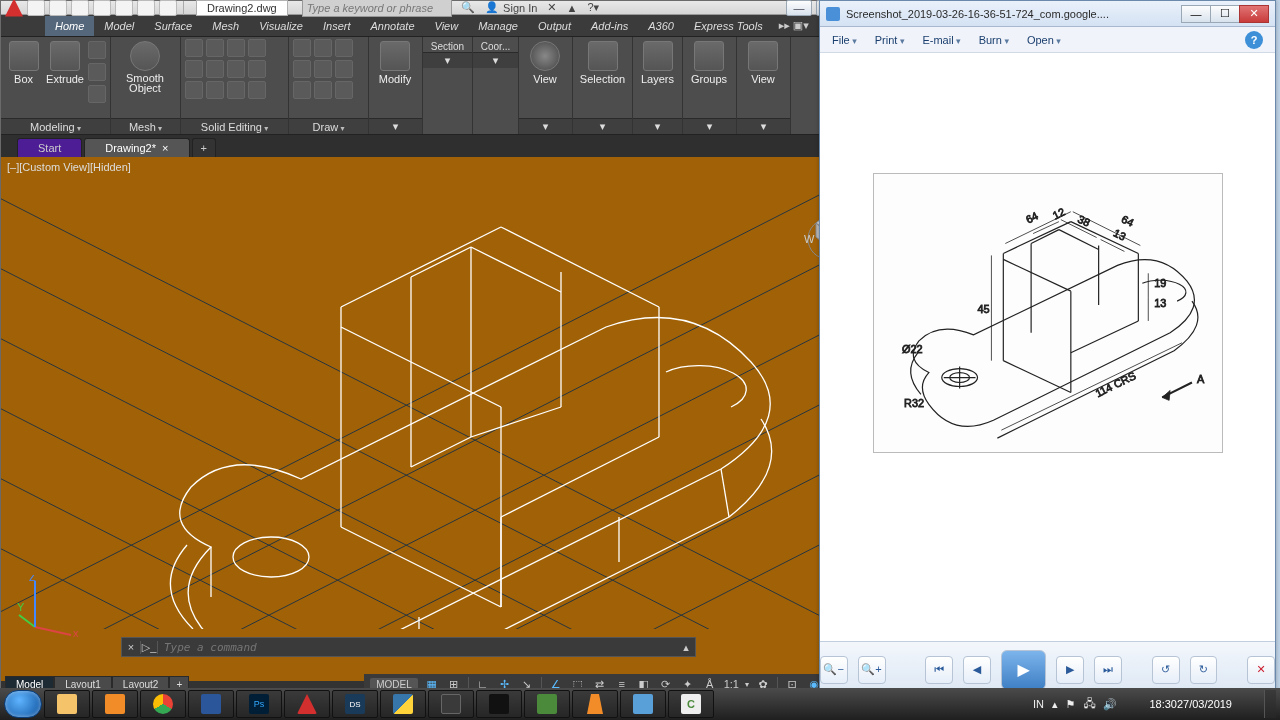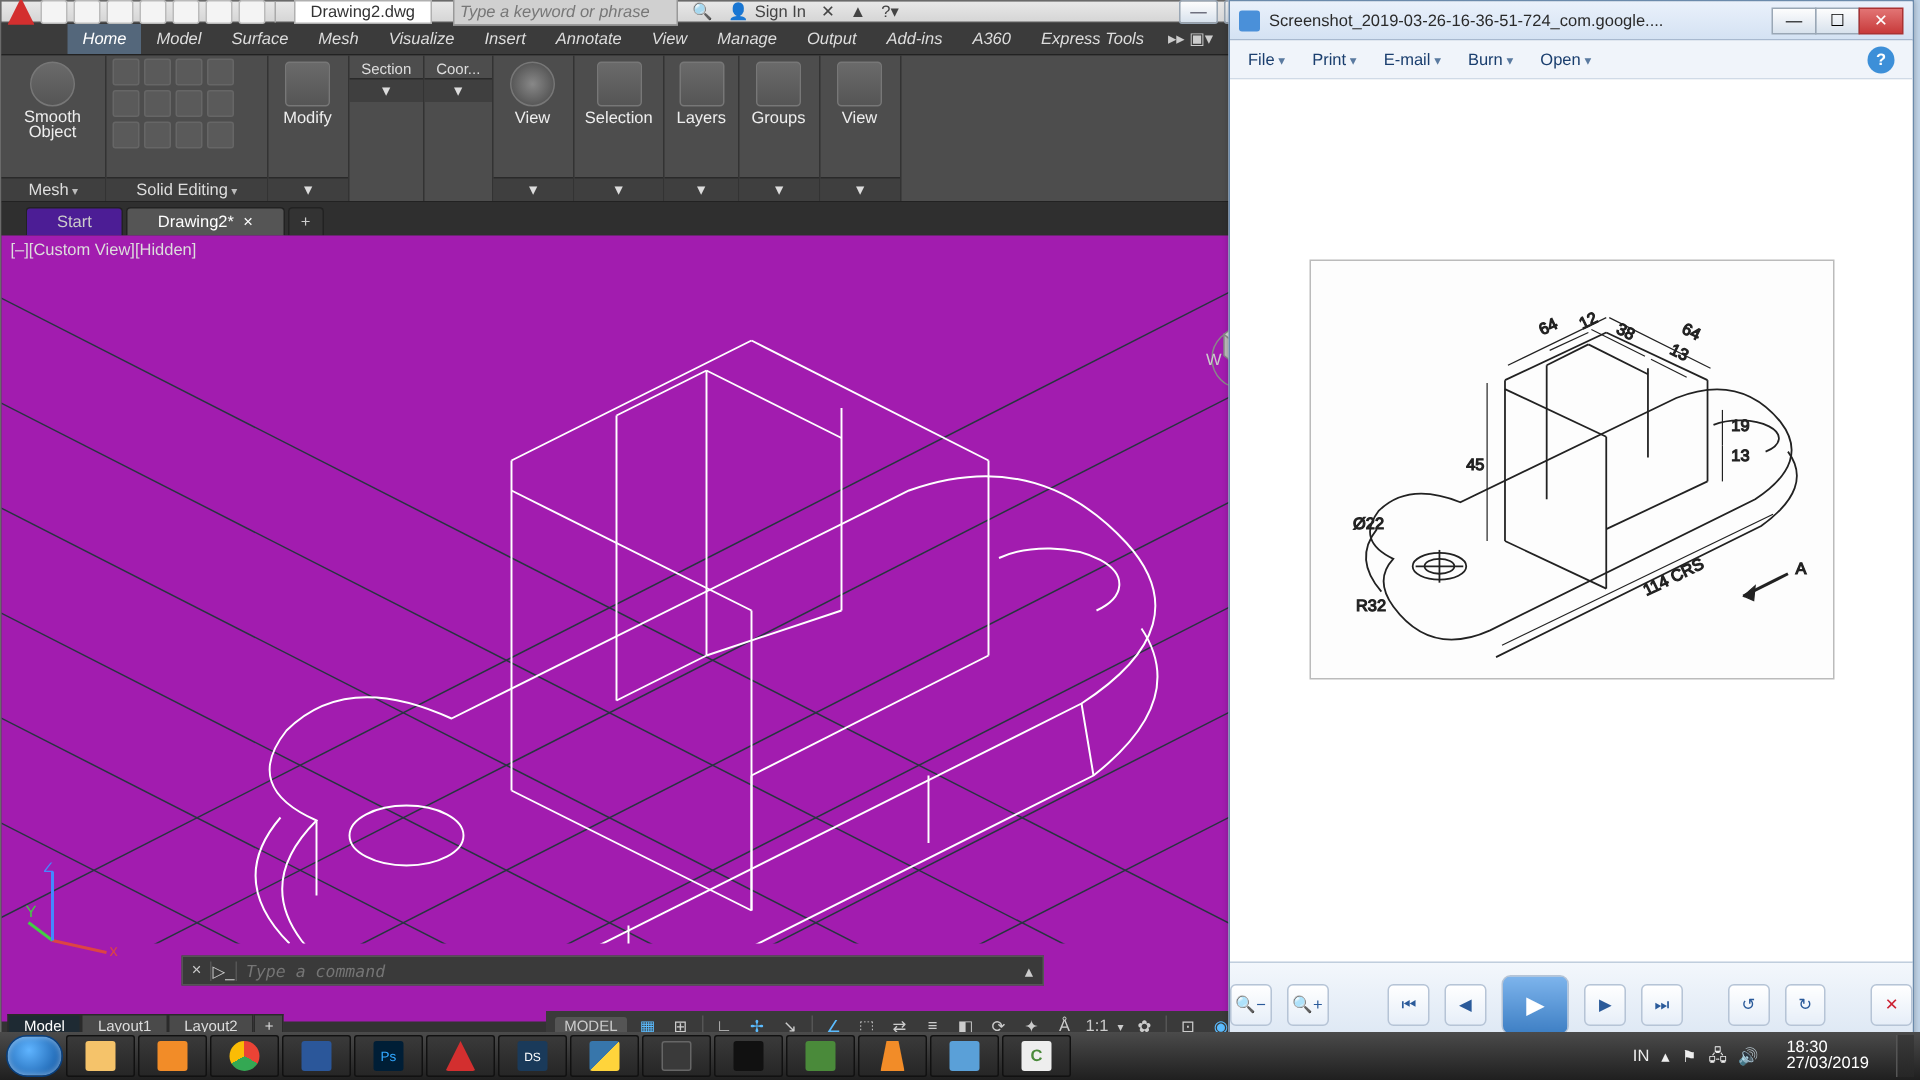--- a/index.html
+++ b/index.html
@@ -33,21 +33,21 @@
 .grid4{display:grid;grid-template-columns:repeat(4,18px);grid-auto-rows:18px;gap:3px;}
 .panelfoot{height:16px;background:#3f3f3f;color:#ddd;font-size:10px;display:flex;align-items:center;justify-content:center;gap:4px;margin:0 -4px -2px -4px;border-top:1px solid #2a2a2a;}
 .panelfoot .dd::after{content:" ▾";font-size:8px;color:#bbb;}
 .plabel{width:100%;text-align:center;color:#ddd;font-size:10px;margin-top:2px;}
 
 .filetabs{height:22px;background:#2f2f2f;display:flex;align-items:flex-end;padding-left:16px;gap:0;}
 .ftab{padding:3px 20px;color:#ccc;background:#4c1d95;font-size:11px;border-top-left-radius:3px;border-top-right-radius:3px;margin-right:2px;border:1px solid #222;border-bottom:none;}
 .ftab.active{background:#555;color:#fff;}
 .ftab.add{padding:3px 8px;background:#333;}
 
-.vp{position:relative;height:524px;background:#a21caf;overflow:hidden;}
+.vp{position:relative;height:524px;background:#a16207;overflow:hidden;}
 .vp .label{position:absolute;left:6px;top:4px;color:#ddd;font-size:11px;}
 .vp .vctrl{position:absolute;right:4px;top:2px;display:flex;gap:6px;color:#ccc;}
 .vctrl span{cursor:pointer;}
 .vp svg.grid line{stroke:#27353f;stroke-width:1;}
 .vp svg.model{position:absolute;left:0;top:0;}
 .vp svg.model path,.vp svg.model ellipse{stroke:#fff;stroke-width:1.3;fill:none;}
 .viewcube{position:absolute;right:18px;top:40px;width:60px;height:60px;}
 .wcs{position:absolute;right:26px;top:128px;background:#888;color:#222;font-size:9px;padding:1px 4px;border:1px solid #666;border-radius:2px;}
 .navbar{position:absolute;right:2px;top:170px;width:20px;background:rgba(90,90,90,.6);border:1px solid #555;border-radius:3px;display:flex;flex-direction:column;gap:6px;padding:4px 0;align-items:center;}
 .navbar div{width:14px;height:14px;background:#777;border-radius:2px;}
@@ -87,21 +87,21 @@
 .pvt{width:28px;height:28px;border:1px solid #b6c4d6;border-radius:4px;background:linear-gradient(#fff,#e6eef8);display:flex;align-items:center;justify-content:center;color:#2a5a9a;cursor:pointer;}
 .pvt.big{width:46px;height:40px;border-radius:6px;background:linear-gradient(#7db4ec,#3e7fc4);color:#fff;font-size:16px;}
 .pvt.red{color:#c23;}
 
 
 #taskbar{position:absolute;left:0;bottom:0;width:1280px;height:32px;background:linear-gradient(#4b4b4b,#1f1f1f);display:flex;align-items:center;padding:0 4px;gap:2px;}
 .startorb{width:38px;height:28px;border-radius:14px;background:radial-gradient(circle at 40% 35%,#5fb4ff,#0a4e9a);border:1px solid #0a3e7a;box-shadow:inset 0 0 4px #fff8;}
 .tbtn{width:46px;height:28px;border:1px solid #111;background:linear-gradient(#3a3a3a,#262626);border-radius:2px;display:flex;align-items:center;justify-content:center;}
 .tbtn .ti{width:20px;height:20px;border-radius:2px;}
 .tray{margin-left:auto;display:flex;align-items:center;gap:8px;color:#eee;}
-.clock{display:flex;flex-direction:column;align-items:flex-start;color:#fff;font-size:10px;line-height:11px;margin:0 10px;}
+.clock{display:flex;flex-direction:row;align-items:center;color:#fff;font-size:10px;line-height:11px;margin:0 24px;}
 .showdt{width:12px;height:28px;border-left:1px solid #555;background:linear-gradient(#3a3a3a,#262626);}
 
 svg text{font-family:Arial;}
 </style>
 </head>
 <body>
 
 <div id="acad">
 
   <div class="titlebar">
@@ -140,20 +140,40 @@
     <div class="ribtab">Manage</div>
     <div class="ribtab">Output</div>
     <div class="ribtab">Add-ins</div>
     <div class="ribtab">A360</div>
     <div class="ribtab">Express Tools</div>
     <div class="more">▸▸ ▣▾</div>
   </div>
 
   <div class="ribbon">
 
+    <div class="panel" style="width:110px">
+      <div class="row">
+        <div class="bigbtn">
+            <div class="ic"></div>
+            <span>Box</span>
+          </div>
+        <div class="bigbtn">
+            <div class="ic"></div>
+            <span>Extrude</span>
+          </div>
+        <div style="display:flex;flex-direction:column;gap:4px;padding-top:2px">
+          <div class="sm"></div>
+          <div class="sm"></div>
+          <div class="sm"></div>
+        </div>
+      </div>
+      <div class="panelfoot">
+          <span class="dd">Modeling</span>
+        </div>
+    </div>
 
     <div class="panel" style="width:70px">
       <div class="row">
         <div class="bigbtn" style="width:60px">
             <div class="ic" style="border-radius:50%"></div>
             <span style="text-align:center;line-height:10px">Smooth Object</span>
           </div>
       </div>
       <div class="panelfoot">
           <span class="dd">Mesh</span>
@@ -175,20 +195,38 @@
             <div class="sm"></div>
             <div class="sm"></div>
             <div class="sm"></div>
       </div>
         </div>
       <div class="panelfoot">
           <span class="dd">Solid Editing</span>
         </div>
     </div>
 
+    <div class="panel" style="width:80px">
+      <div class="row">
+          <div class="grid3">
+        <div class="sm"></div>
+            <div class="sm"></div>
+            <div class="sm"></div>
+        <div class="sm"></div>
+            <div class="sm"></div>
+            <div class="sm"></div>
+        <div class="sm"></div>
+            <div class="sm"></div>
+            <div class="sm"></div>
+      </div>
+        </div>
+      <div class="panelfoot">
+          <span class="dd">Draw</span>
+        </div>
+    </div>
 
     <div class="panel" style="width:54px">
       <div class="row">
           <div class="bigbtn">
             <div class="ic"></div>
             <span>Modify</span>
           </div>
         </div>
       <div class="panelfoot">
           <span>▾</span>

